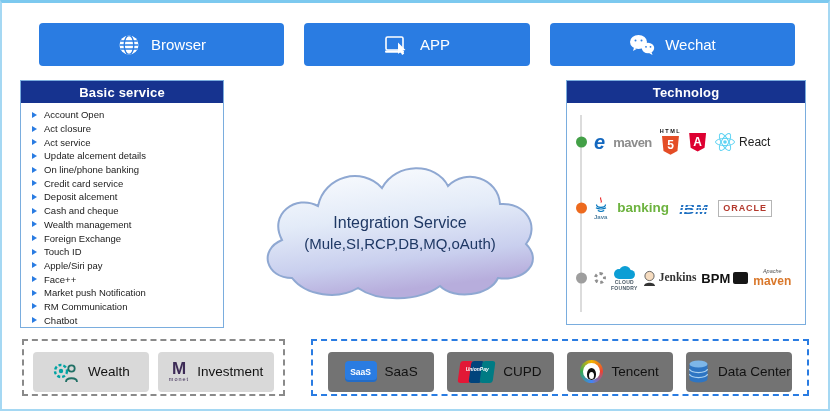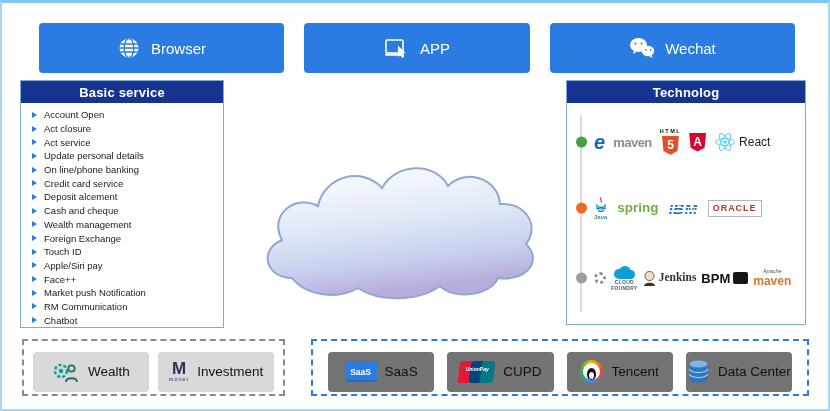--- a/index.html
+++ b/index.html
@@ -2,21 +2,21 @@
 <html><head>
 <meta charset="utf-8">
 <style>
   html,body{margin:0;padding:0;background:#fff;}
   .page{position:relative;width:830px;height:411px;box-sizing:border-box;background:#fff;
         border:2px solid #a5d8f3;border-top:3px solid #7cc9ef;
         font-family:"Liberation Sans",sans-serif;overflow:hidden;}
 
   
   .channels{position:absolute;top:20px;left:37px;display:flex;gap:20px;}
-  .channel{height:50px;background:#2a7ce2;border-radius:4px;color:#fff;cursor:pointer;
+  .channel{height:43px;background:#2a7ce2;border-radius:4px;color:#fff;cursor:pointer;
            display:flex;align-items:center;justify-content:center;gap:10px;font-size:15px;}
   .channel.browser{width:245px;}
   .channel.app{width:226px;}
   .channel.wechat{width:245px;}
   .ch-icon{display:flex;align-items:center;}
 
   
   .panel{position:absolute;background:#fff;border:1px solid #7aadde;box-sizing:border-box;}
   .panel-header{height:22px;background:#16338f;color:#fff;font-weight:bold;font-size:13px;
                 display:flex;align-items:center;justify-content:center;letter-spacing:.2px;}
@@ -163,21 +163,21 @@
       <li>
           <span class="arrow"></span>
           <span>Act closure</span>
         </li>
       <li>
           <span class="arrow"></span>
           <span>Act service</span>
         </li>
       <li>
           <span class="arrow"></span>
-          <span>Update personal details</span>
+          <span>Update alcement details</span>
         </li>
       <li>
           <span class="arrow"></span>
           <span>On line/phone banking</span>
         </li>
       <li>
           <span class="arrow"></span>
           <span>Credit card service</span>
         </li>
       <li>
@@ -228,20 +228,24 @@
       <defs>
         <linearGradient id="cg" x1="0" y1="0" x2="0.25" y2="1">
           <stop offset="0" stop-color="#fdfeff"></stop>
           <stop offset="0.45" stop-color="#e3ebf8"></stop>
           <stop offset="0.78" stop-color="#c9cfee"></stop>
           <stop offset="1" stop-color="#b7addc"></stop>
         </linearGradient>
       </defs>
       <path d="M34 128 C8 128 0 100 24 90 C10 64 38 44 60 56 C66 26 104 16 124 38 C138 12 178 12 190 36 C208 18 240 28 242 54 C268 52 282 76 268 94 C286 112 266 132 240 128 C232 146 196 150 182 136 C160 152 120 152 100 138 C80 150 48 146 34 128 Z" fill="url(#cg)" stroke="#8fa8d2" stroke-width="2"></path>
     </svg>
+    <div class="cloud-text">
+      <div class="cloud-line1">Integration Service</div>
+      <div class="cloud-line2">(Mule,SI,RCP,DB,MQ,oAuth)</div>
+    </div>
   </div>
 
   <div class="panel tech-panel">
     <div class="panel-header">Technolog</div>
     <div class="tech-body">
 
       <div class="tech-row r1">
         <span class="dot green"></span>
         <span class="logo ie-e">e</span>
         <span class="logo dojo">maven</span>
@@ -273,21 +277,21 @@
           <span class="ch-icon">
             <svg width="12" height="16" viewBox="0 0 12 16">
               <path d="M6 0.5 C4 2.2 8 3.6 5.8 5.6" fill="none" stroke="#ea2d2e" stroke-width="1.1"></path>
               <path d="M1.5 7.5 c0 3.8 9 3.8 9 0" fill="none" stroke="#0074bd" stroke-width="1.2"></path>
               <path d="M1 10.8 c2.2 1.6 7.8 1.6 10 0" fill="none" stroke="#0074bd" stroke-width="1.2"></path>
               <path d="M2.8 13.6 c1.8 1 4.6 1 6.4 0" fill="none" stroke="#0074bd" stroke-width="1.2"></path>
             </svg>
           </span>
           <span class="java-word">Java</span>
         </span>
-        <span class="logo spring">spring</span>
+        <span class="logo spring">banking</span>
         <span class="logo ibm">IBM</span>
         <span class="logo oracle">ORACLE</span>
       </div>
 
       <div class="tech-row r3">
         <span class="dot gray"></span>
         <span class="gear"></span>
         <span class="stack">
           <span class="ch-icon">
             <svg width="24" height="13" viewBox="0 0 24 13">

